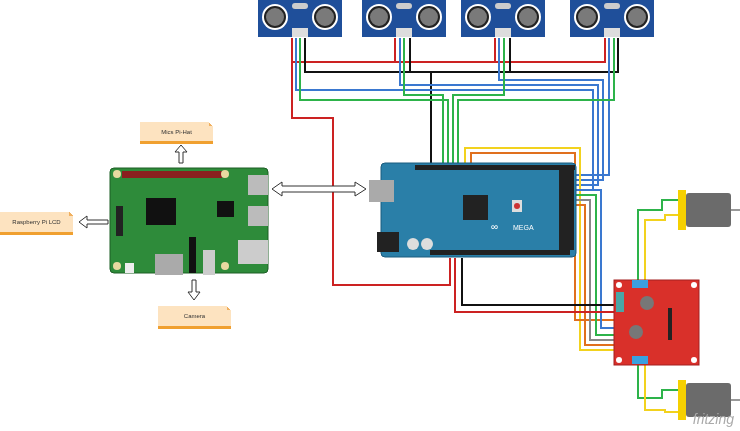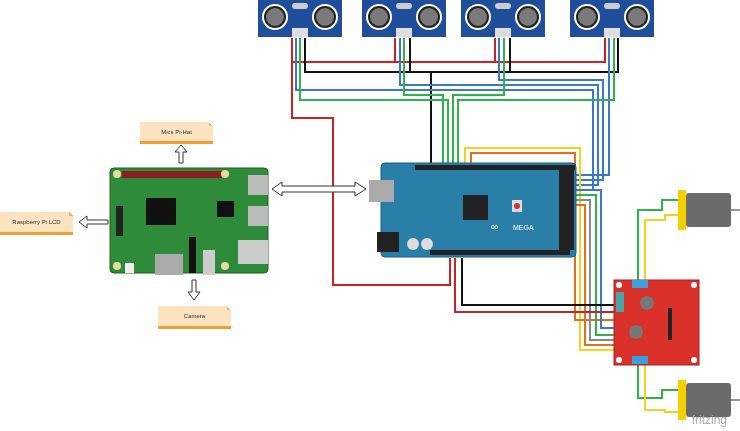--- a/index.html
+++ b/index.html
@@ -1,20 +1,20 @@
 <!DOCTYPE html>
 <html><head>
 <meta charset="utf-8">
 <style>
   html, body { margin:0; padding:0; background:#ffffff; }
   body { width:740px; height:431px; position:relative; overflow:hidden; font-family:"Liberation Sans", sans-serif; }
   #diagram { position:absolute; left:0; top:0; width:740px; height:431px; }
   .label-box { position:absolute; background:#fde3c0; border-bottom:3px solid #f0a030; font-size:6px; color:#333; display:flex; align-items:center; justify-content:center; }
   .label-box::after { content:""; position:absolute; right:0; top:0; width:4px; height:4px; background:linear-gradient(225deg,#fff 50%,#f0b060 50%); }
-  .watermark { position:absolute; right:13px; bottom:4px; font-size:12px; color:#aaa; }
+  .watermark { position:absolute; right:6px; bottom:4px; font-size:14px; color:#aaa;font-style:italic; }
 </style>
 </head>
 <body>
 
 <svg id="diagram" viewBox="0 0 740 431" xmlns="http://www.w3.org/2000/svg">
 
   <g fill="none" stroke-width="2">
 
     <polyline stroke="#cc2222" points="292,38 292,62 395,62 395,38"></polyline>
     <polyline stroke="#cc2222" points="395,62 495,62 495,38"></polyline>

